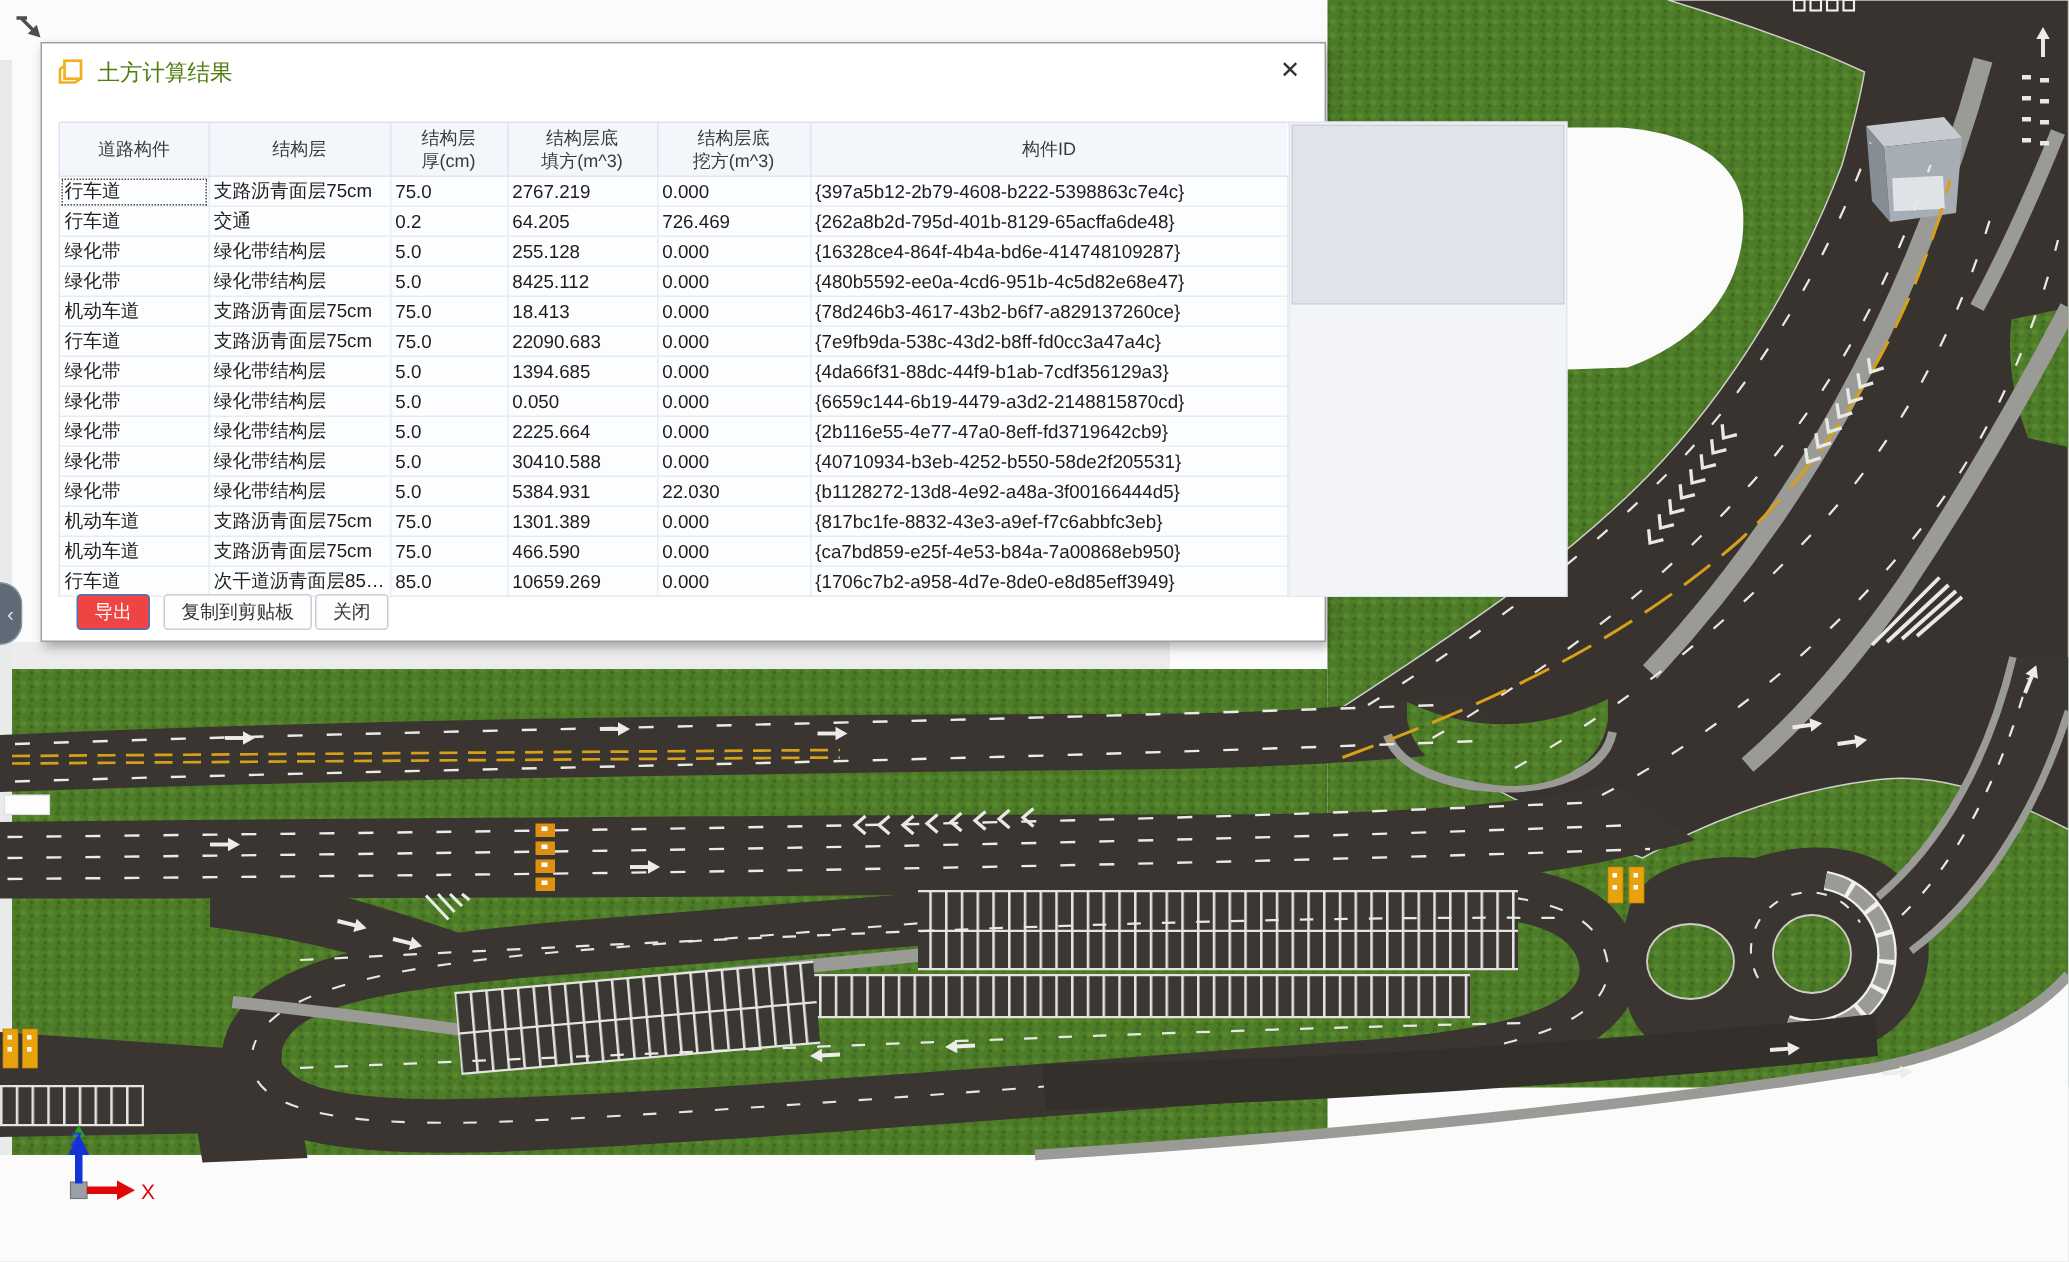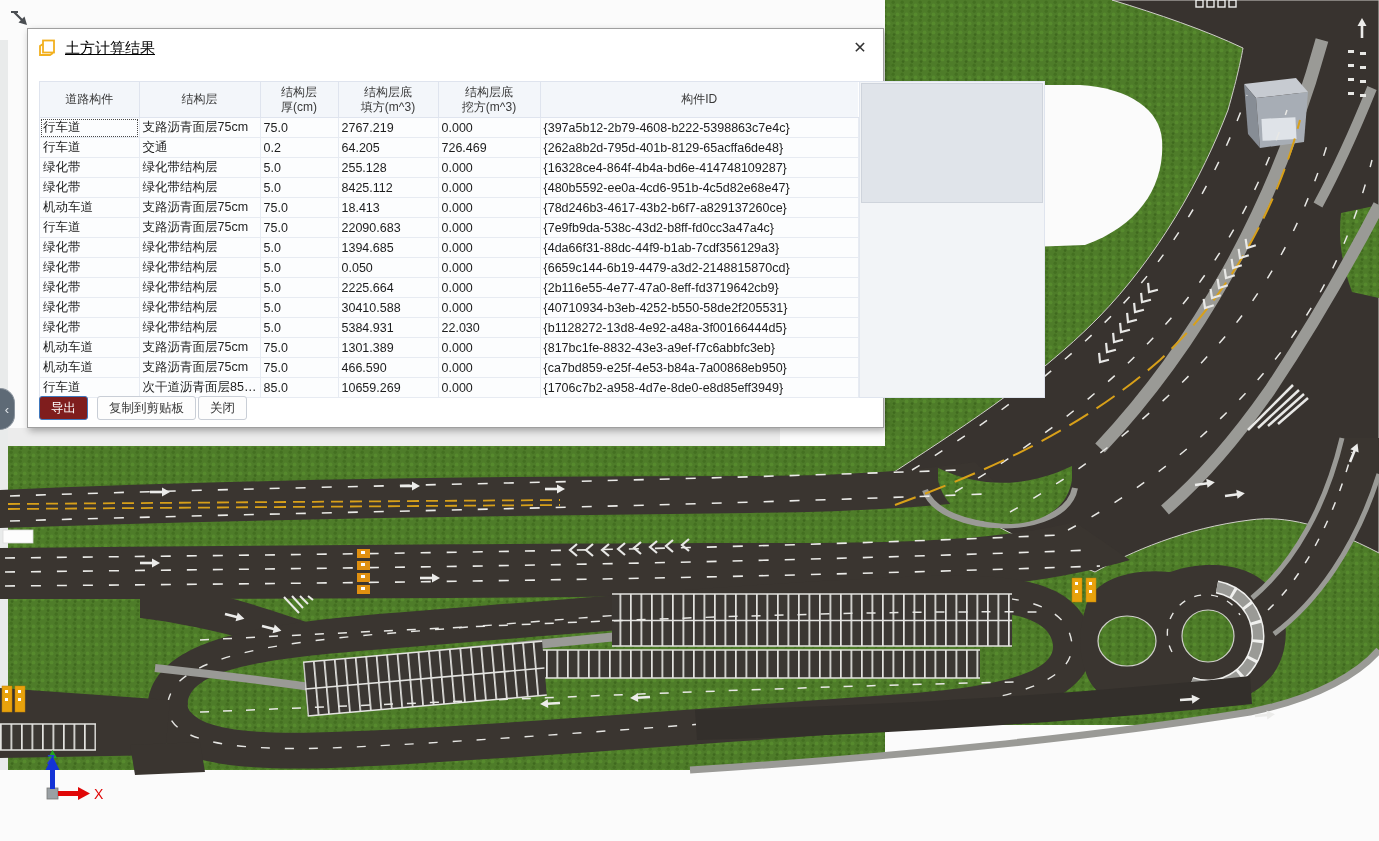--- a/index.html
+++ b/index.html
@@ -14,21 +14,21 @@
     background:#5e6a76;border:1px solid #8b949e;border-left:none;
     border-radius:0 20px 20px 0;color:#e2e6ea;display:flex;align-items:center;
     justify-content:center;font-size:13px;cursor:pointer;z-index:3;}
   
   .dialog{position:absolute;left:27px;top:28px;width:857px;height:400px;
     background:#ffffff;border:1px solid #9f9f9f;box-sizing:border-box;
     box-shadow:2px 3px 7px rgba(0,0,0,.30);z-index:5;}
   .titlebar{position:absolute;left:0;top:0;right:0;height:38px;display:flex;
     align-items:center;padding-left:9px;}
   .title-icon{width:20px;height:20px;margin-right:8px;flex:0 0 auto;}
-  .title-text{font-size:15px;color:#000000;text-decoration:underline;}
+  .title-text{font-size:15px;color:#4d7c0f;}
   .close-btn{position:absolute;right:13px;top:9px;width:20px;height:20px;border:none;
     background:transparent;font-size:16px;line-height:20px;color:#333;padding:0;
     cursor:pointer;text-align:center;}
   .table-wrap{position:absolute;left:11px;top:52px;width:1006px;height:317px;
     border:1px solid #dfe4ee;box-sizing:border-box;background:#fff;display:flex;}
   table.results{border-collapse:collapse;table-layout:fixed;width:818px;flex:0 0 auto;}
   table.results th{height:35px;font-size:12px;font-weight:normal;color:#3a3a3a;
     background:#f3f6fa;border:1px solid #dfe4ee;border-top:none;text-align:center;
     vertical-align:middle;white-space:pre-line;line-height:1.25;padding:0 2px;}
   table.results th:first-child{border-left:none;}
@@ -41,21 +41,21 @@
   td.focused{outline:1px dotted #4a4a4a;outline-offset:-2px;}
   .vscroll{flex:1 1 auto;background:#f2f4f7;border-left:1px solid #e3e8f0;
     position:relative;}
   .vscroll .thumb{position:absolute;left:1px;right:1px;top:1px;height:120px;
     background:#e0e4ea;border:1px solid #cfd4dc;box-sizing:border-box;}
   .dlg-footer{position:absolute;left:11px;right:12px;bottom:6px;height:26px;
     display:flex;align-items:center;}
   .summary{font-size:13px;color:#2d2d2d;flex:1 1 auto;}
   .btn{font-size:12.5px;height:24px;border-radius:3px;padding:0 11px;cursor:pointer;
     font-family:inherit;}
-  .btn-primary{background:#7f1d1d;border:1px solid #3f78bd;color:#fff;margin-right:9px;}
+  .btn-primary{background:#ef4444;border:1px solid #3f78bd;color:#fff;margin-right:9px;margin-left:12px;}
   .btn-plain{background:#fdfdfd;border:1px solid #c9ced6;color:#333;margin-right:2px;}
   .btn-plain:last-child{margin-right:0;}
 </style>
 </head>
 <body>
 
 <div class="stage">
 
   <svg class="map" width="1379" height="841" viewBox="0 0 1379 841">
     <defs>

